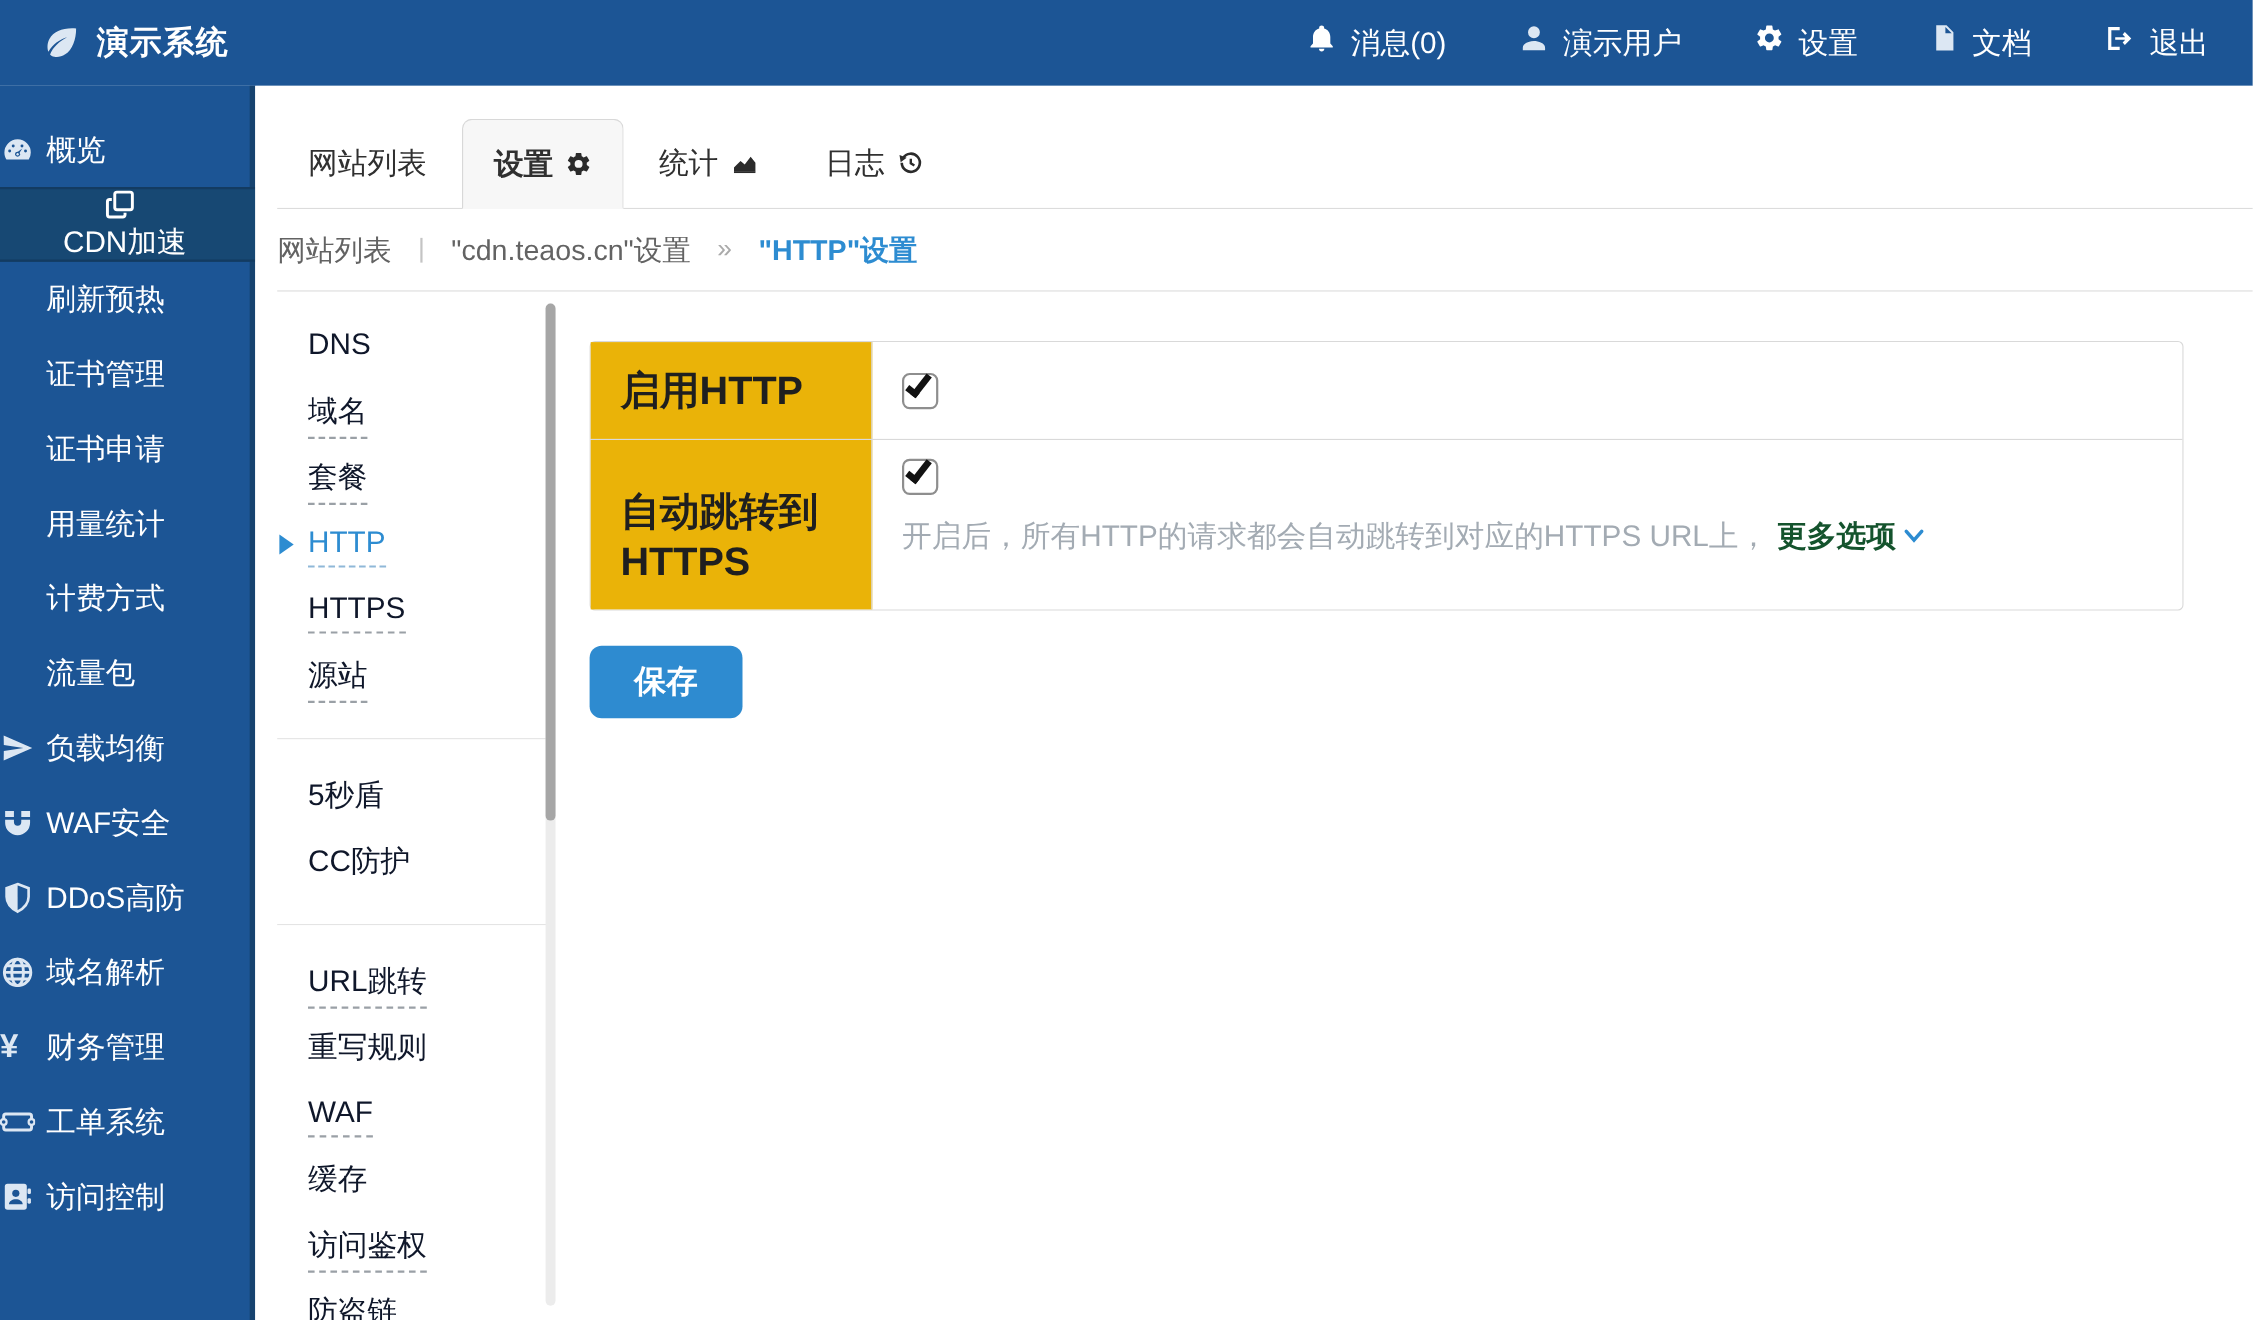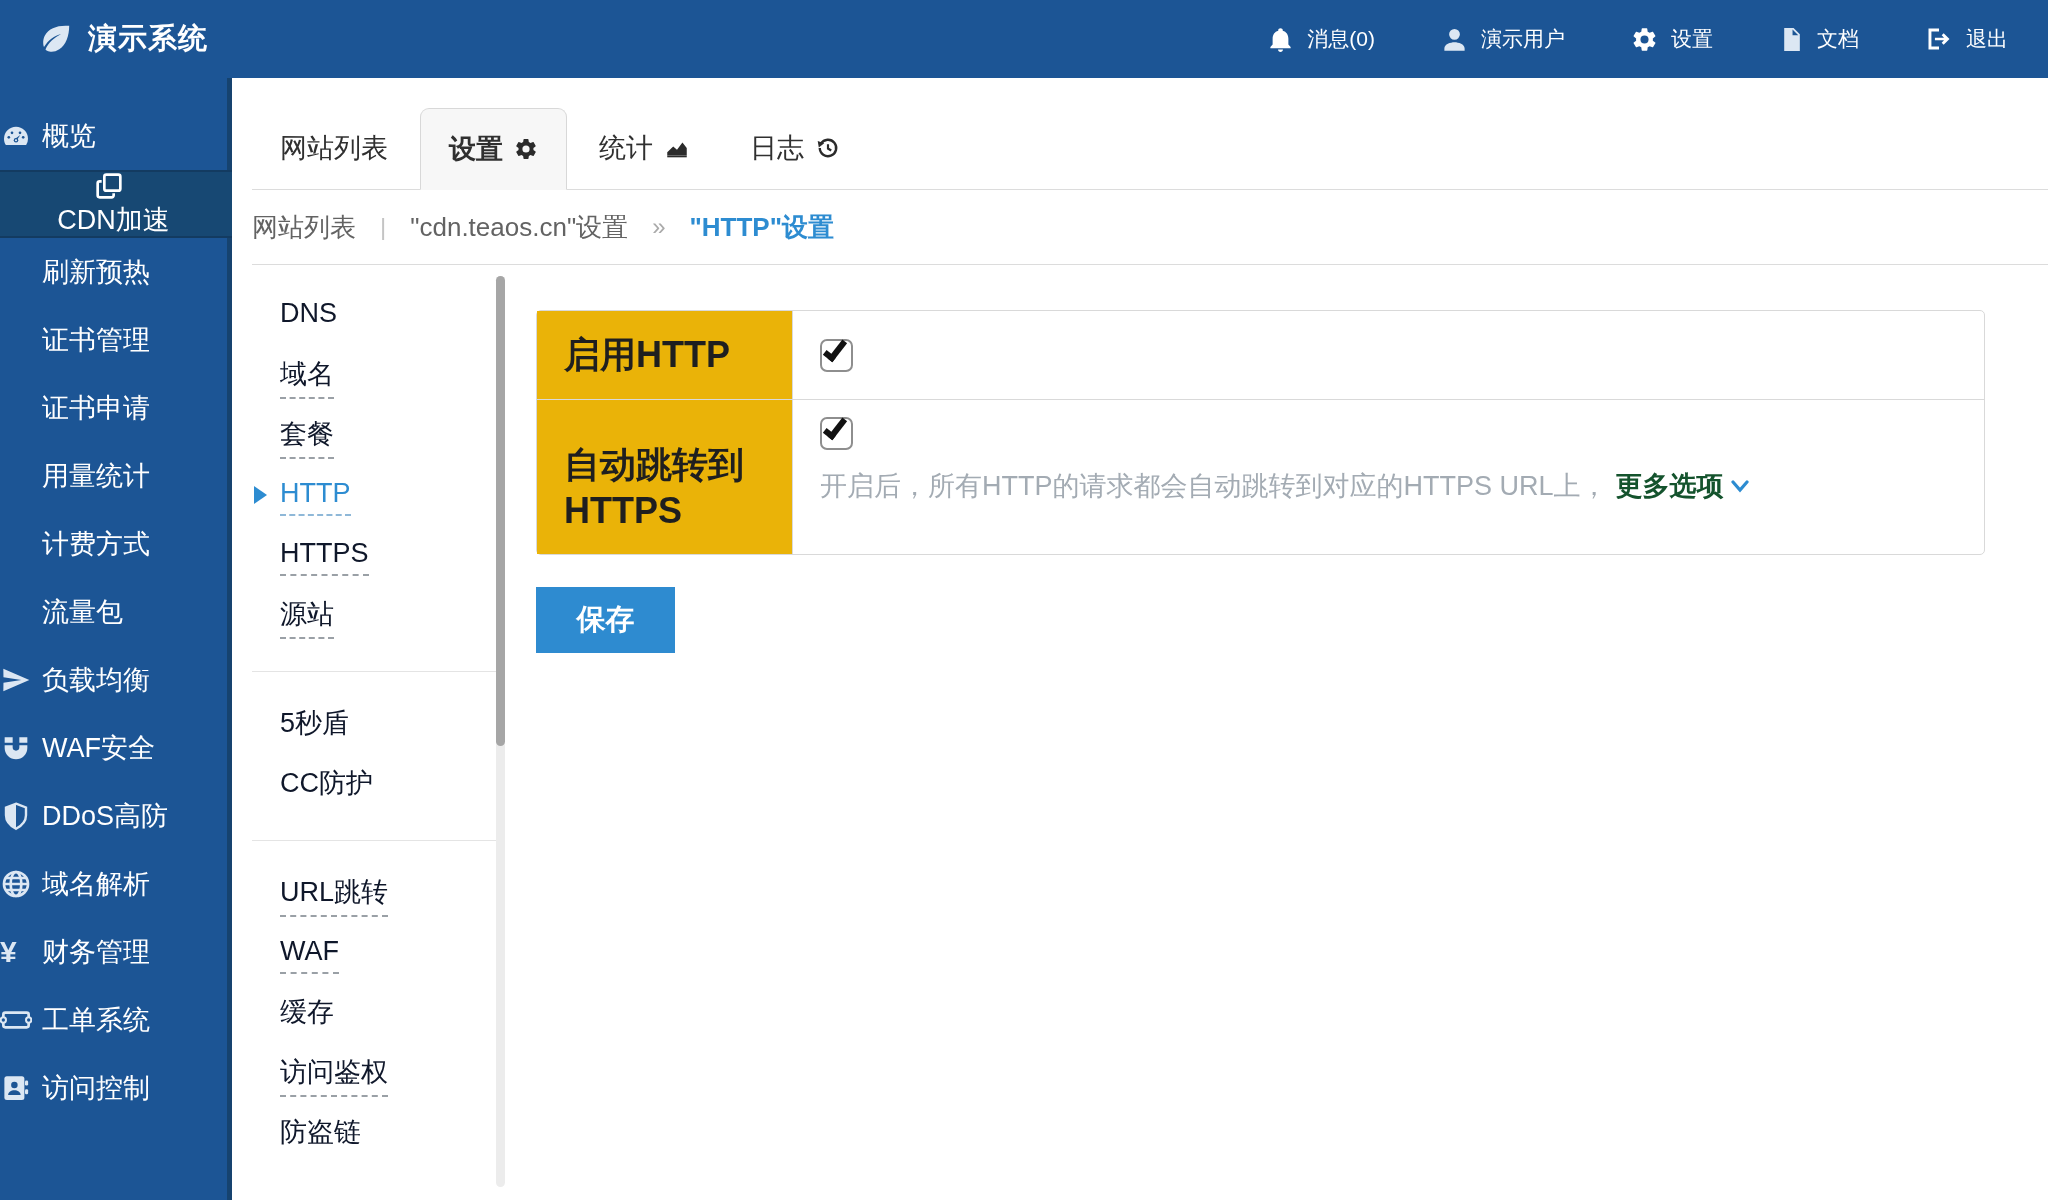--- a/index.html
+++ b/index.html
@@ -11,21 +11,21 @@
     position: relative;
   }
   
   .topbar {
     position: absolute; left: 0; top: 0; width: 2048px; height: 78px;
     background: #1c5595; display: flex; align-items: center; color: #fff;
   }
   .brand { display: flex; align-items: center; gap: 14px; padding-left: 38px; cursor: pointer; }
   .brand-title { font-size: 29px; font-weight: 600; letter-spacing: 1px; }
   .topbar-right { margin-left: auto; display: flex; align-items: center; gap: 66px; padding-right: 40px; }
-  .top-item { display: flex; align-items: center; gap: 13px; font-size: 21px; cursor: pointer; }
+  .top-item { display: flex; align-items: flex-start; gap: 13px; font-size: 27px; cursor: pointer; }
   .icon { display: inline-flex; align-items: center; justify-content: center; }
   
   .sidebar {
     position: absolute; left: 0; top: 78px; width: 232px; height: 1122px;
     background: #1c5595; padding-top: 24px;
     border-right: 5px solid #16436f;
   }
   .side-item {
     height: 68px; display: flex; align-items: center; color: #fff;
     font-size: 27px; cursor: pointer; position: relative;
@@ -93,21 +93,21 @@
   }
   .checkbox .check {
     position: absolute; left: 7px; top: -4px; width: 12px; height: 24px;
     border-right: 6px solid #111; border-bottom: 6px solid #111; transform: rotate(38deg);
   }
   .srow2 .checkbox { margin-top: 17px; }
   .hint { margin-top: 14px; font-size: 27px; color: #a3abb3; display: flex; align-items: flex-end; }
   .more-link { color: #14532d; font-weight: bold; cursor: pointer; display: inline-flex; align-items: center; gap: 7px; margin-left: 8px; }
   .save-btn {
     margin-top: 32px; width: 139px; height: 66px; background: #2e8bd0; border: none;
-    border-radius: 0; color: #fff; font-size: 29px; font-weight: 600; cursor: pointer;
+    border-radius: 11px; color: #fff; font-size: 29px; font-weight: 600; cursor: pointer;
     font-family: inherit;
   }
   svg { display: block; }
 </style>
 </head>
 <body>
 
 <div class="topbar">
   <div class="brand">
     <span class="icon">
@@ -341,20 +341,23 @@
       <div class="menu-divider"></div>
       <div class="menu-item">
           <span class="lbl">5秒盾</span>
         </div>
       <div class="menu-item">
           <span class="lbl">CC防护</span>
         </div>
       <div class="menu-divider"></div>
       <div class="menu-item dashed">
           <span class="lbl">URL跳转</span>
+        </div>
+      <div class="menu-item">
+          <span class="lbl">重写规则</span>
         </div>
       <div class="menu-item dashed">
           <span class="lbl">WAF</span>
         </div>
       <div class="menu-item">
           <span class="lbl">缓存</span>
         </div>
       <div class="menu-item dashed">
           <span class="lbl">访问鉴权</span>
         </div>

